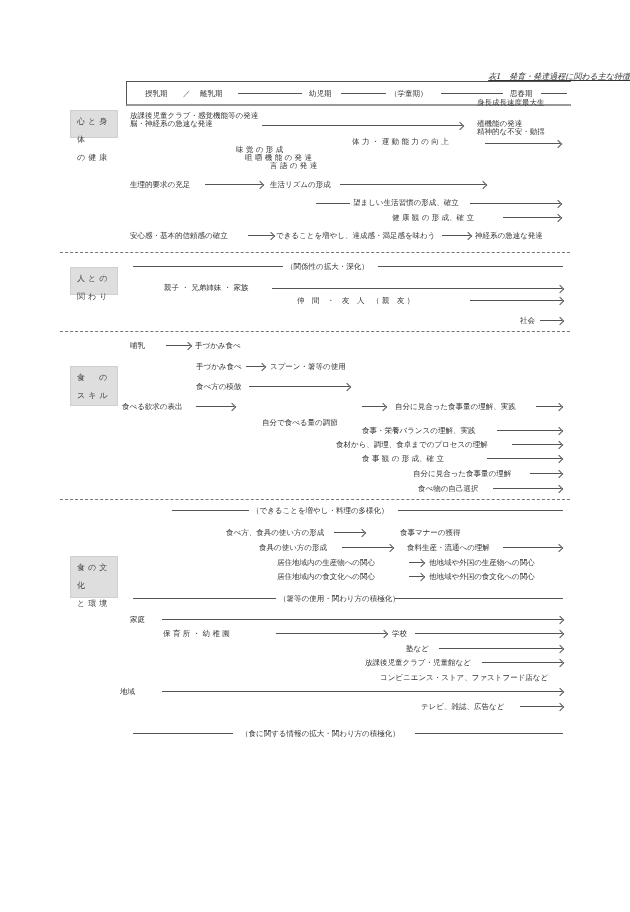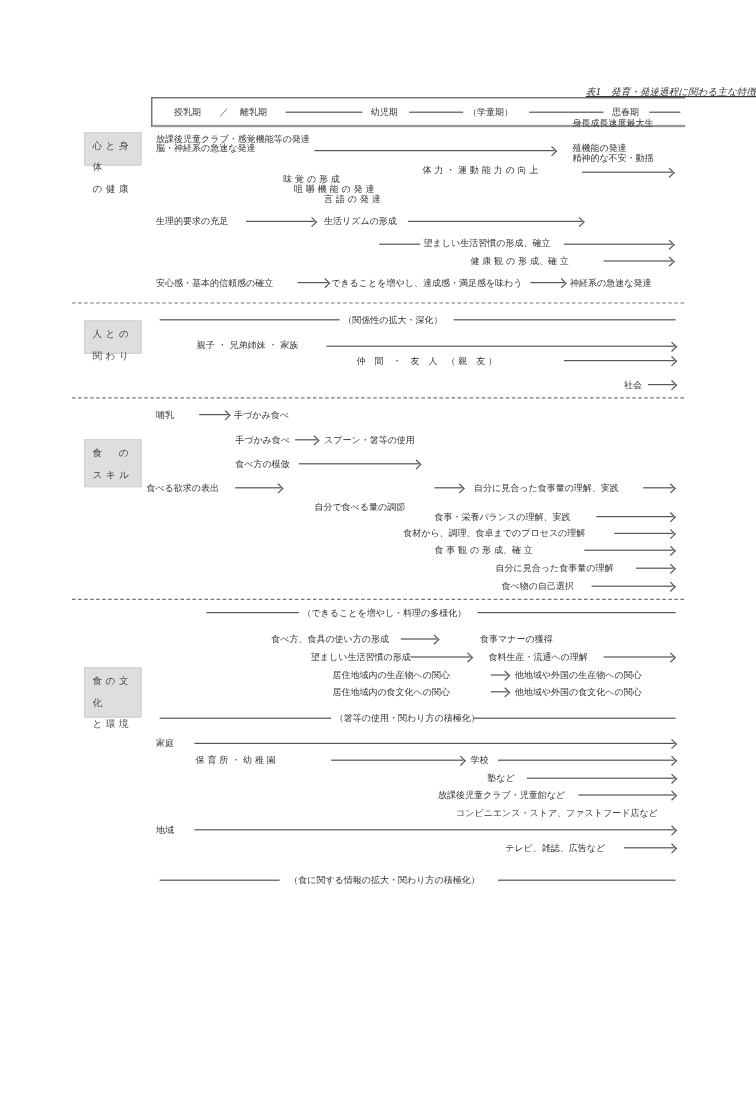--- a/index.html
+++ b/index.html
@@ -119,21 +119,21 @@
 <div class="lab" style="top:556px;height:42px">
   <div>食の文化</div>
   <div>と環境</div>
 </div>
 <div class="line" style="left:172px;top:510px;width:77px"></div>
 <span class="abs" style="left:252px;top:506px">（できることを増やし・料理の多様化）</span>
 <div class="line" style="left:398px;top:510px;width:165px"></div>
 <span class="abs" style="left:226px;top:528px">食べ方、食具の使い方の形成</span>
 <div class="arrow" style="left:334px;top:532px;width:30px"></div>
 <span class="abs" style="left:400px;top:528px">食事マナーの獲得</span>
-<span class="abs" style="left:259px;top:543px">望ましい生活習慣の形成</span>
+<span class="abs" style="left:259px;top:543px">食具の使い方の形成</span>
 <div class="arrow" style="left:342px;top:547px;width:50px"></div>
 <span class="abs" style="left:407px;top:543px">食料生産・流通への理解</span>
 <div class="arrow" style="left:503px;top:547px;width:58px"></div>
 <span class="abs" style="left:277px;top:558px">居住地域内の生産物への関心</span>
 <div class="arrow" style="left:409px;top:562px;width:14px"></div>
 <span class="abs" style="left:429px;top:558px">他地域や外国の生産物への関心</span>
 <span class="abs" style="left:277px;top:572px">居住地域内の食文化への関心</span>
 <div class="arrow" style="left:409px;top:576px;width:14px"></div>
 <span class="abs" style="left:429px;top:572px">他地域や外国の食文化への関心</span>
 <div class="line" style="left:133px;top:598px;width:143px"></div>
@@ -144,19 +144,19 @@
 <div class="arrow" style="left:162px;top:619px;width:400px"></div>
 <span class="abs" style="left:163px;top:629px">保 育 所 ・ 幼 稚 園</span>
 <div class="arrow" style="left:276px;top:633px;width:110px"></div>
 <span class="abs" style="left:392px;top:629px">学校</span>
 <div class="arrow" style="left:415px;top:633px;width:147px"></div>
 <span class="abs" style="left:406px;top:644px">塾など</span>
 <div class="arrow" style="left:439px;top:648px;width:123px"></div>
 <span class="abs" style="left:365px;top:658px">放課後児童クラブ・児童館など</span>
 <div class="arrow" style="left:482px;top:662px;width:80px"></div>
 <span class="abs" style="left:380px;top:673px">コンビニエンス・ストア、ファストフード店など</span>
-<span class="abs" style="left:130px;top:687px">地域</span>
+<span class="abs" style="left:120px;top:687px">地域</span>
 <div class="arrow" style="left:162px;top:691px;width:400px"></div>
 <span class="abs" style="left:421px;top:702px">テレビ、雑誌、広告など</span>
 <div class="arrow" style="left:520px;top:706px;width:42px"></div>
 <div class="line" style="left:133px;top:733px;width:100px"></div>
 <span class="abs" style="left:241px;top:729px">（食に関する情報の拡大・関わり方の積極化）</span>
 <div class="line" style="left:415px;top:733px;width:148px"></div>
 
 </body></html>

